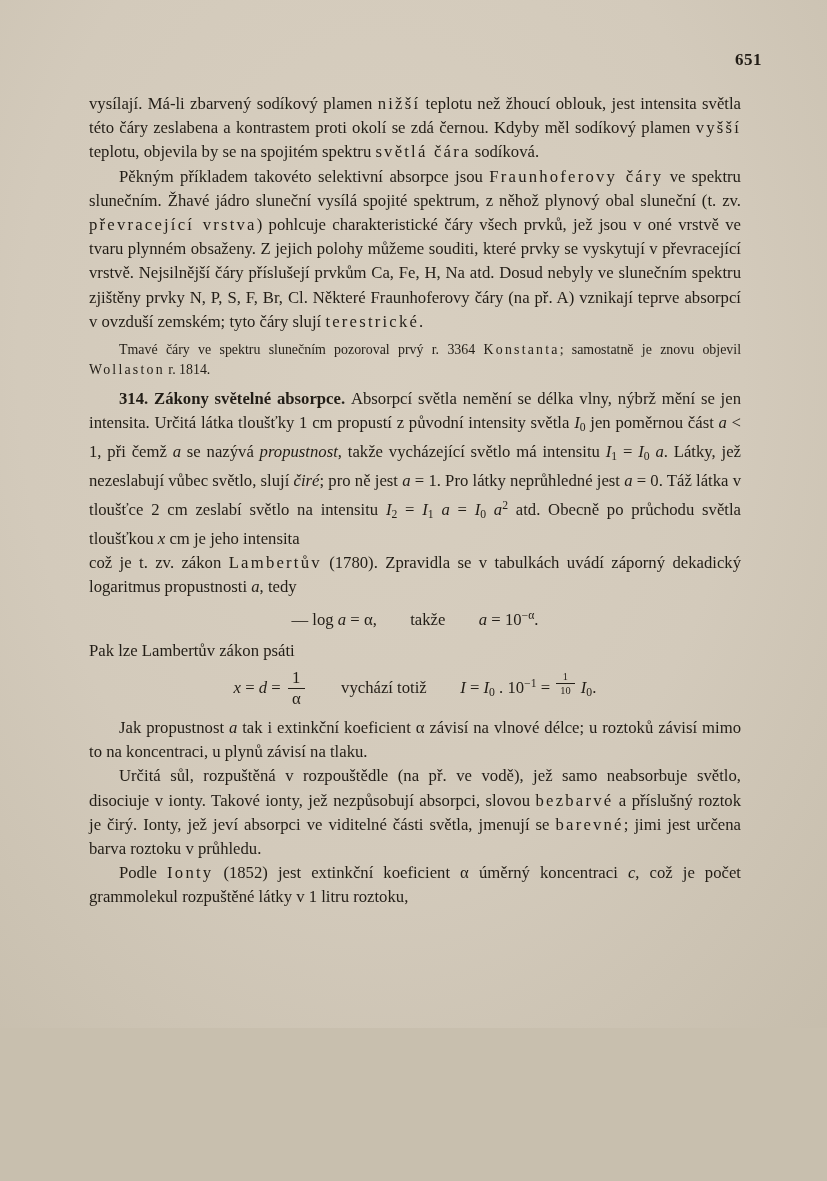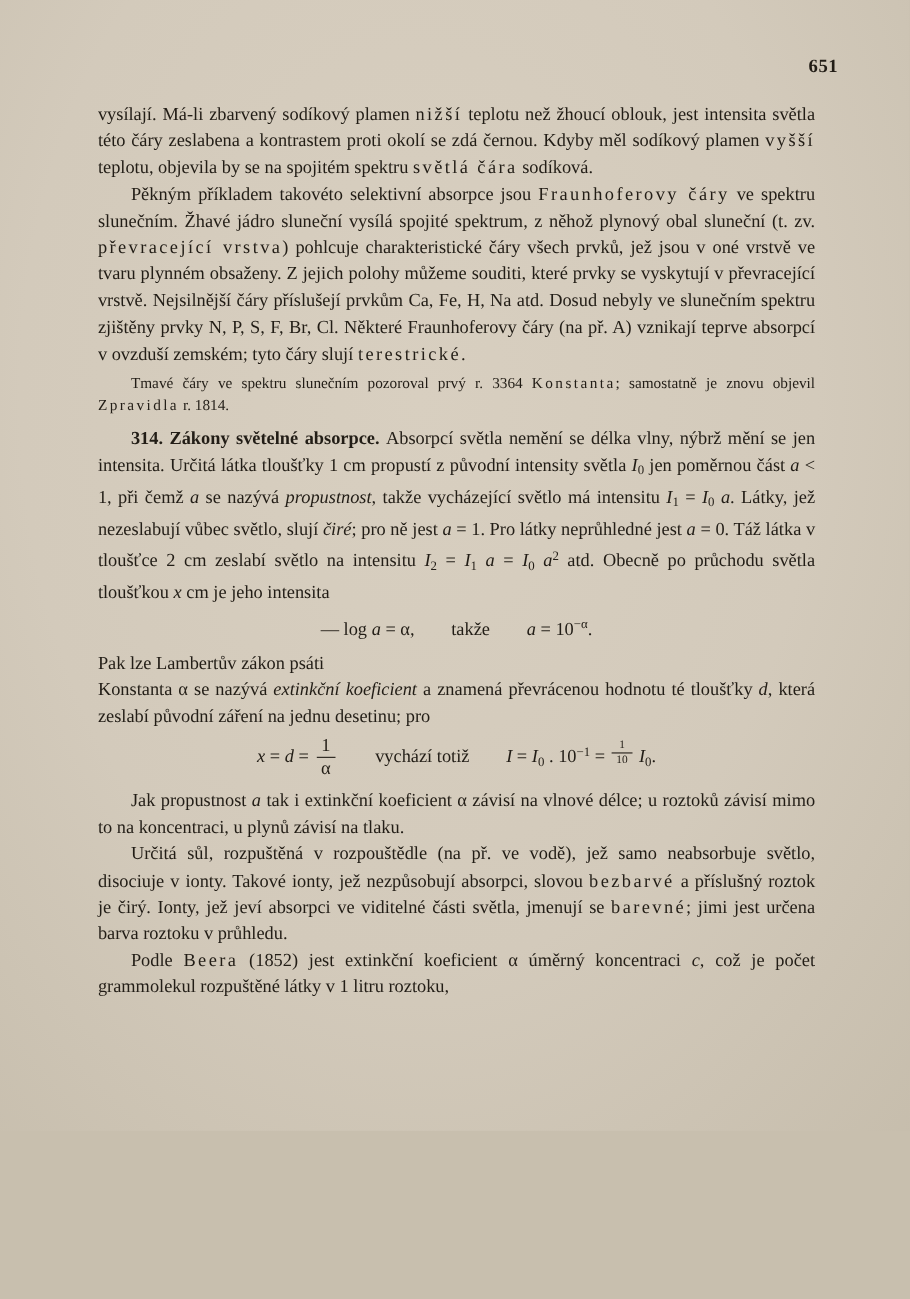--- a/index.html
+++ b/index.html
@@ -63,23 +63,23 @@
   .frac.small-frac { font-size: 62%; margin: 0 2px; vertical-align: -0.15em; }
 </style>
 </head>
 <body>
 
 <div class="page" style="--paper: #d8cfc0; --ink: #221d16;">
   <div class="page-number">651</div>
   <div class="content">
       <div class="p noindent"><span>vysílají. Má-li zbarvený sodíkový plamen </span><span class="sperr">nižší</span><span> teplotu než žhoucí oblouk, jest intensita světla této čáry zeslabena a kontrastem proti okolí se zdá černou. Kdyby měl sodíkový plamen </span><span class="sperr">vyšší</span><span> teplotu, objevila by se na spojitém spektru </span><span class="sperr">světlá čára</span><span> sodíková.</span></div>
       <div class="p indent"><span>Pěkným příkladem takovéto selektivní absorpce jsou </span><span class="sperr">Fraunhoferovy čáry</span><span> ve spektru slunečním. Žhavé jádro sluneční vysílá spojité spektrum, z něhož plynový obal sluneční (t. zv. </span><span class="sperr">převracející vrstva</span><span>) pohlcuje charakteristické čáry všech prvků, jež jsou v oné vrstvě ve tvaru plynném obsaženy. Z jejich polohy můžeme souditi, které prvky se vyskytují v převracející vrstvě. Nejsilnější čáry příslušejí prvkům Ca, Fe, H, Na atd. Dosud nebyly ve slunečním spektru zjištěny prvky N, P, S, F, Br, Cl. Některé Fraunhoferovy čáry (na př. A) vznikají teprve absorpcí v ovzduší zemském; tyto čáry slují </span><span class="sperr">terestrické</span><span>.</span></div>
-      <div class="p small indent"><span>Tmavé čáry ve spektru slunečním pozoroval prvý r. 3364 </span><span class="sperr">Konstanta</span><span>; samostatně je znovu objevil </span><span class="sperr">Zpravidla</span><span> r. 1814.</span></div>
+      <div class="p small indent"><span>Tmavé čáry ve spektru slunečním pozoroval prvý r. 3364 </span><span class="sperr">Konstanta</span><span>; samostatně je znovu objevil </span><span class="sperr">Wollaston</span><span> r. 1814.</span></div>
       <div class="p indent section"><span class="b">314. Zákony světelné absorpce. </span><span>Absorpcí světla nemění se délka vlny, nýbrž mění se jen intensita. Určitá látka tloušťky 1 cm propustí z původní intensity světla </span><span class="it">I</span><span class="sub">0</span><span> jen poměrnou část </span><span class="it">a</span><span> &lt; 1, při čemž </span><span class="it">a</span><span> se nazývá </span><span class="it">propustnost</span><span>, takže vycházející světlo má intensitu </span><span class="it">I</span><span class="sub">1</span><span> = </span><span class="it">I</span><span class="sub">0</span><span> </span><span class="it">a</span><span>. Látky, jež nezeslabují vůbec světlo, slují </span><span class="it">čiré</span><span>; pro ně jest </span><span class="it">a</span><span> = 1. Pro látky neprůhledné jest </span><span class="it">a</span><span> = 0. Táž látka v tloušťce 2 cm zeslabí světlo na intensitu </span><span class="it">I</span><span class="sub">2</span><span> = </span><span class="it">I</span><span class="sub">1</span><span> </span><span class="it">a</span><span> = </span><span class="it">I</span><span class="sub">0</span><span> </span><span class="it">a</span><span class="sup">2</span><span> atd. Obecně po průchodu světla tloušťkou </span><span class="it">x</span><span> cm je jeho intensita</span></div>
+      <div class="p noindent"><span>což je t. zv. zákon </span><span class="sperr">Lambertův</span><span> (1780). Zpravidla se v tabulkách uvádí záporný dekadický logaritmus propustnosti </span><span class="it">a</span><span>, tedy</span></div>
       <div class="eq"><span>— log </span><span class="it">a</span><span> = α,</span><span>  takže  </span><span class="it">a</span><span> = 10</span><span class="sup">−α</span><span>.</span></div>
       <div class="p noindent"><span>Pak lze Lambertův zákon psáti</span></div>
-      <div class="p noindent"><span>Konstanta α se nazývá </span><span class="it">extinkční koeficient</span><span> a znamená převrácenou hodnotu té tloušťky </span><span class="it">d</span><span>, která zeslabí původní záření na jednu desetinu; pro</span></div>
       <div class="eq"><span class="it">x</span><span> = </span><span class="it">d</span><span> = </span><span class="frac"><span class="num">1</span><span class="den">α</span></span><span>  vychází totiž  </span><span class="it">I</span><span> = </span><span class="it">I</span><span class="sub">0</span><span> . 10</span><span class="sup">−1</span><span> = </span><span class="frac small-frac"><span class="num">1</span><span class="den">10</span></span><span> </span><span class="it">I</span><span class="sub">0</span><span>.</span></div>
       <div class="p indent"><span>Jak propustnost </span><span class="it">a</span><span> tak i extinkční koeficient α závisí na vlnové délce; u roztoků závisí mimo to na koncentraci, u plynů závisí na tlaku.</span></div>
       <div class="p indent"><span>Určitá sůl, rozpuštěná v rozpouštědle (na př. ve vodě), jež samo neabsorbuje světlo, disociuje v ionty. Takové ionty, jež nezpůsobují absorpci, slovou </span><span class="sperr">bezbarvé</span><span> a příslušný roztok je čirý. Ionty, jež jeví absorpci ve viditelné části světla, jmenují se </span><span class="sperr">barevné</span><span>; jimi jest určena barva roztoku v průhledu.</span></div>
-      <div class="p indent"><span>Podle </span><span class="sperr">Beera</span><span> (1852) jest extinkční koeficient α úměrný koncentraci </span><span class="it">c</span><span>, což je počet grammolekul rozpuštěné látky v 1 litru roztoku,</span></div>
+      <div class="p indent"><span>Podle </span><span class="sperr">Ionty</span><span> (1852) jest extinkční koeficient α úměrný koncentraci </span><span class="it">c</span><span>, což je počet grammolekul rozpuštěné látky v 1 litru roztoku,</span></div>
     </div>
 </div>
 
 </body></html>

